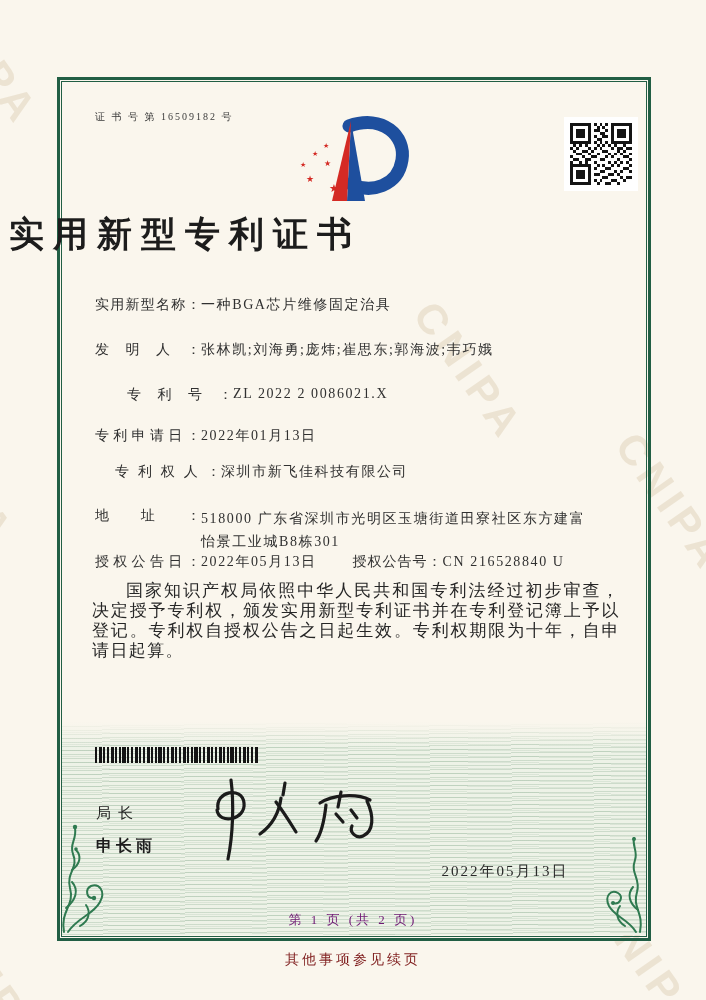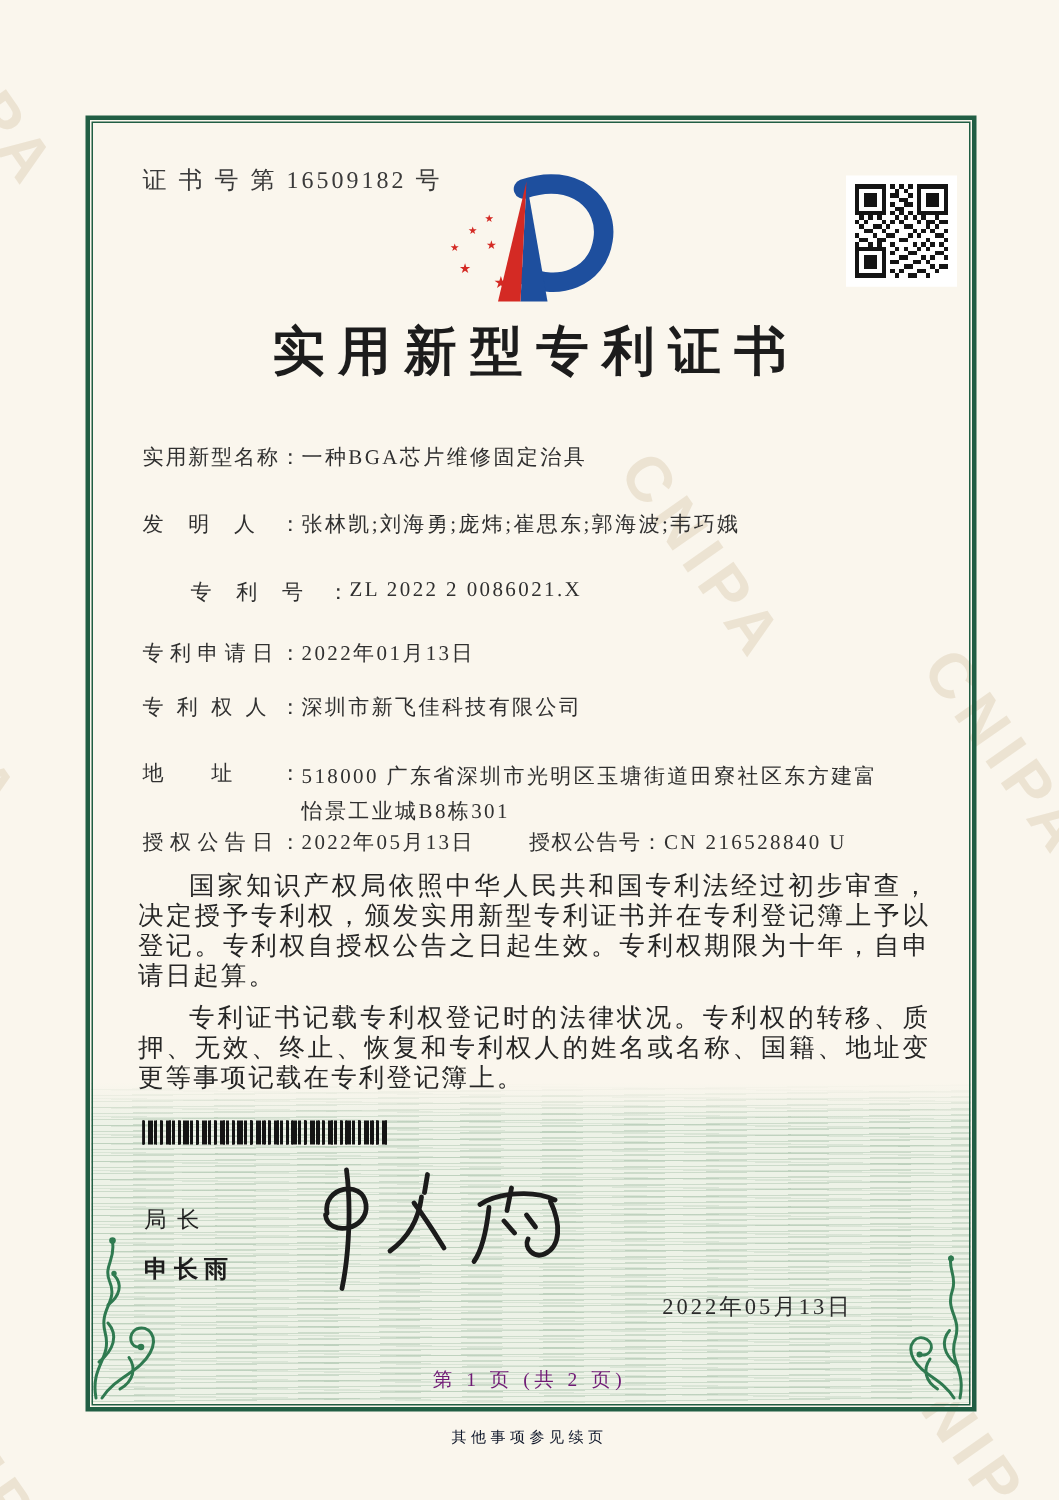--- a/index.html
+++ b/index.html
@@ -48,50 +48,50 @@
     border:3px solid #215e44;
     z-index:2;
     pointer-events:none;
   }
   .frame::before{
     content:"";position:absolute;inset:1px;border:1px solid #215e44;
   }
   
   .cert-no{
     position:absolute;left:95px;top:110px;z-index:3;
-    font-size:16px;letter-spacing:2px;color:#3a3a3a;
+    font-size:10px;letter-spacing:2px;color:#3a3a3a;
   }
   .logo{position:absolute;left:287px;top:110px;width:126px;height:96px;z-index:3;}
   .qr{
     position:absolute;left:564px;top:117px;width:74px;height:74px;z-index:3;
     background:#fff;
   }
   .title{
     position:absolute;left:0;right:0;top:211px;z-index:3;
-    text-align:center;
+    text-align:left;
     font-size:35px;font-weight:bold;letter-spacing:9px;text-indent:9px;
     color:#1c1c1c;
   }
   
   .row{
     position:absolute;left:95px;z-index:3;
     font-size:14px;color:#303030;white-space:nowrap;
   }
   .lbl{
     display:inline-block;width:106px;
     text-align:justify;text-align-last:justify;
     vertical-align:top;letter-spacing:.5px;
   }
   .lbl-n{letter-spacing:1px;text-align:right;}
   .val{letter-spacing:1.6px;}
   .row-name{top:296px;}
   .row-inventors{top:341px;}
   .row-patentno{top:386px;margin-left:32px;}
   .row-filing{top:427px;}
-  .row-patentee{top:463px;}
+  .row-patentee{top:463px;margin-left:20px;}
   .row-address{top:507px;display:flex;white-space:normal;}
   .addr-lines{width:430px;line-height:23px;}
   .row-grant{top:553px;}
   .grant-no-group{margin-left:36px;}
   
   .legal{
     position:absolute;left:92px;top:581px;width:528px;z-index:3;
     font-size:17px;line-height:20px;letter-spacing:1.4px;
     text-align:justify;color:#262626;
   }
@@ -122,21 +122,21 @@
   .orn{position:absolute;z-index:4;}
   .orn-bl{left:58px;top:812px;}
   .orn-br{left:594px;top:836px;}
   
   .page-info{
     position:absolute;left:0;right:0;top:911px;z-index:3;
     text-align:center;font-size:13px;letter-spacing:3px;color:#701a75;
   }
   .cont-note{
     position:absolute;left:0;right:0;top:951px;z-index:3;
-    text-align:center;font-size:10px;letter-spacing:3px;color:#0f172a;
+    text-align:center;font-size:14px;letter-spacing:3px;color:#7f1d1d;
   }
 </style>
 </head>
 <body>
 
 <div class="wm wm1">CNIPA</div>
 <div class="wm wm2">CNIPA</div>
 <div class="wm wm3">CNIPA</div>
 <div class="wm wm4">CNIPA</div>
 <div class="wm wm5">CNIPA</div>
@@ -195,21 +195,20 @@
     <span class="val">518000 广东省深圳市光明区玉塘街道田寮社区东方建富</span><br>
     <span class="val">怡景工业城B8栋301</span>
   </span>
 </div>
 <div class="row row-grant">
   <span class="lbl">授权公告日：</span><span class="val">2022年05月13日</span><span class="grant-no-group"><span class="lbl-n">授权公告号：</span><span class="val">CN 216528840 U</span></span>
 </div>
 
 <div class="legal">
   <p>国家知识产权局依照中华人民共和国专利法经过初步审查，决定授予专利权，颁发实用新型专利证书并在专利登记簿上予以登记。专利权自授权公告之日起生效。专利权期限为十年，自申请日起算。</p>
-  <p>专利证书记载专利权登记时的法律状况。专利权的转移、质押、无效、终止、恢复和专利权人的姓名或名称、国籍、地址变更等事项记载在专利登记簿上。</p>
 </div>
 
 <div class="barcode"></div>
 
 <div class="director-title">局长</div>
 <div class="director-name">申长雨</div>
 <div class="sig">
   <svg width="212" height="92" viewBox="0 0 212 92" xmlns="http://www.w3.org/2000/svg" aria-hidden="true">
     <g stroke="#1b1b1b" stroke-width="3.2" fill="none" stroke-linecap="round" stroke-linejoin="round">
       <path d="M30,36 C27,18 54,13 56,30 C58,47 31,52 29,37"></path>

